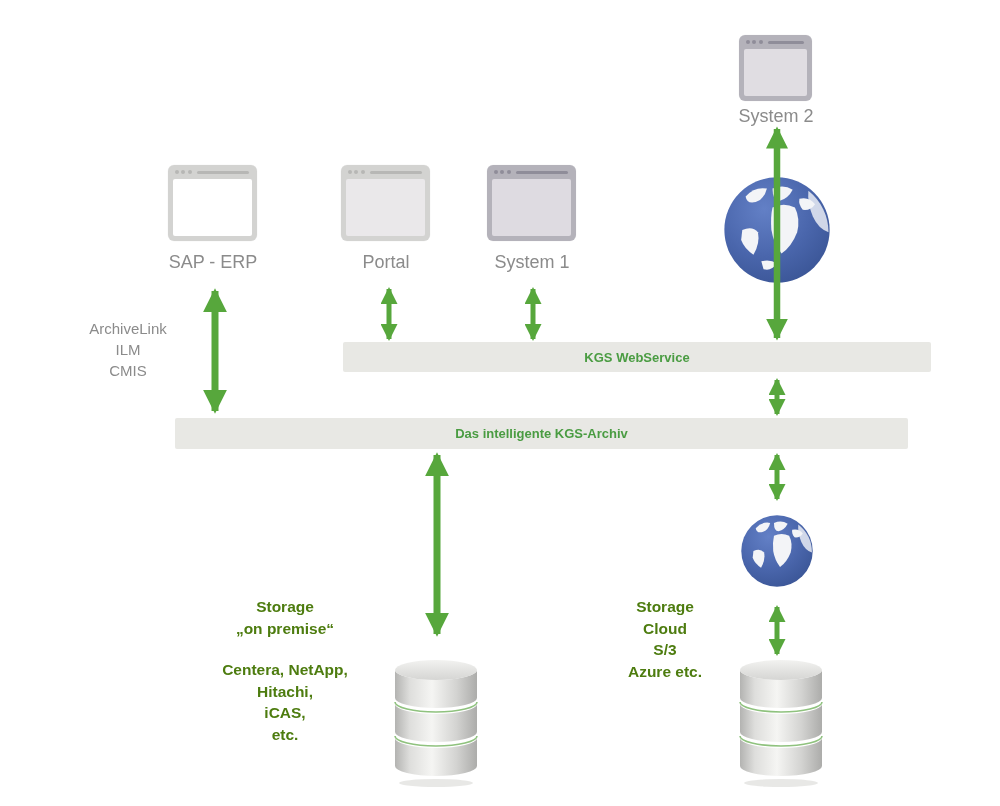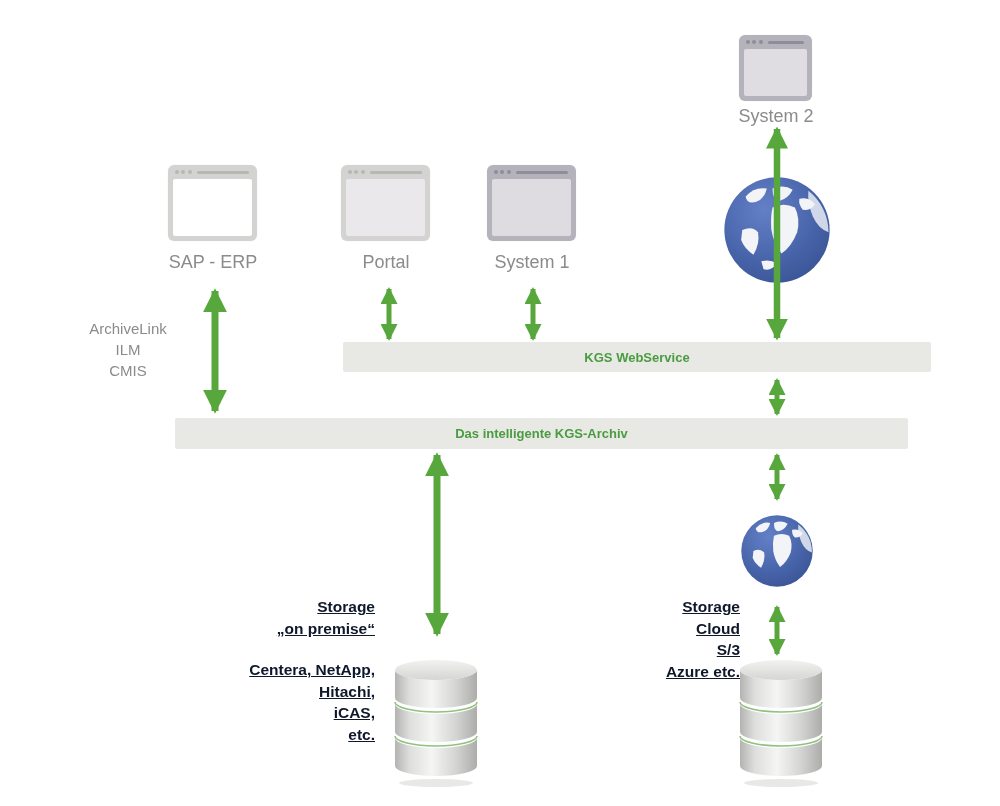--- a/index.html
+++ b/index.html
@@ -27,21 +27,21 @@
 
   
   .hbar {
     position:absolute; background:#e8e8e4; border-radius:2px;
     font-weight:bold; font-size:13px; color:#4a9c42;
     display:flex; align-items:center; justify-content:center;
   }
 
   
   .gray-block { position:absolute; color:#8b8b8b; font-size:15px; text-align:center; line-height:21px; }
-  .green-block { position:absolute; color:#0f172a; font-size:15.5px; font-weight:bold; text-align:right; line-height:21.5px;text-decoration:underline; }
+  .green-block { position:absolute; color:#4d7c0f; font-size:15.5px; font-weight:bold; text-align:center; line-height:21.5px; }
 
   
   .layer { position:absolute; left:0; top:0; pointer-events:none; }
   .glb { position:absolute; }
   .db  { position:absolute; }
   .arr { stroke:#57a73c; fill:none; }
 </style>
 </head>
 <body>
 

